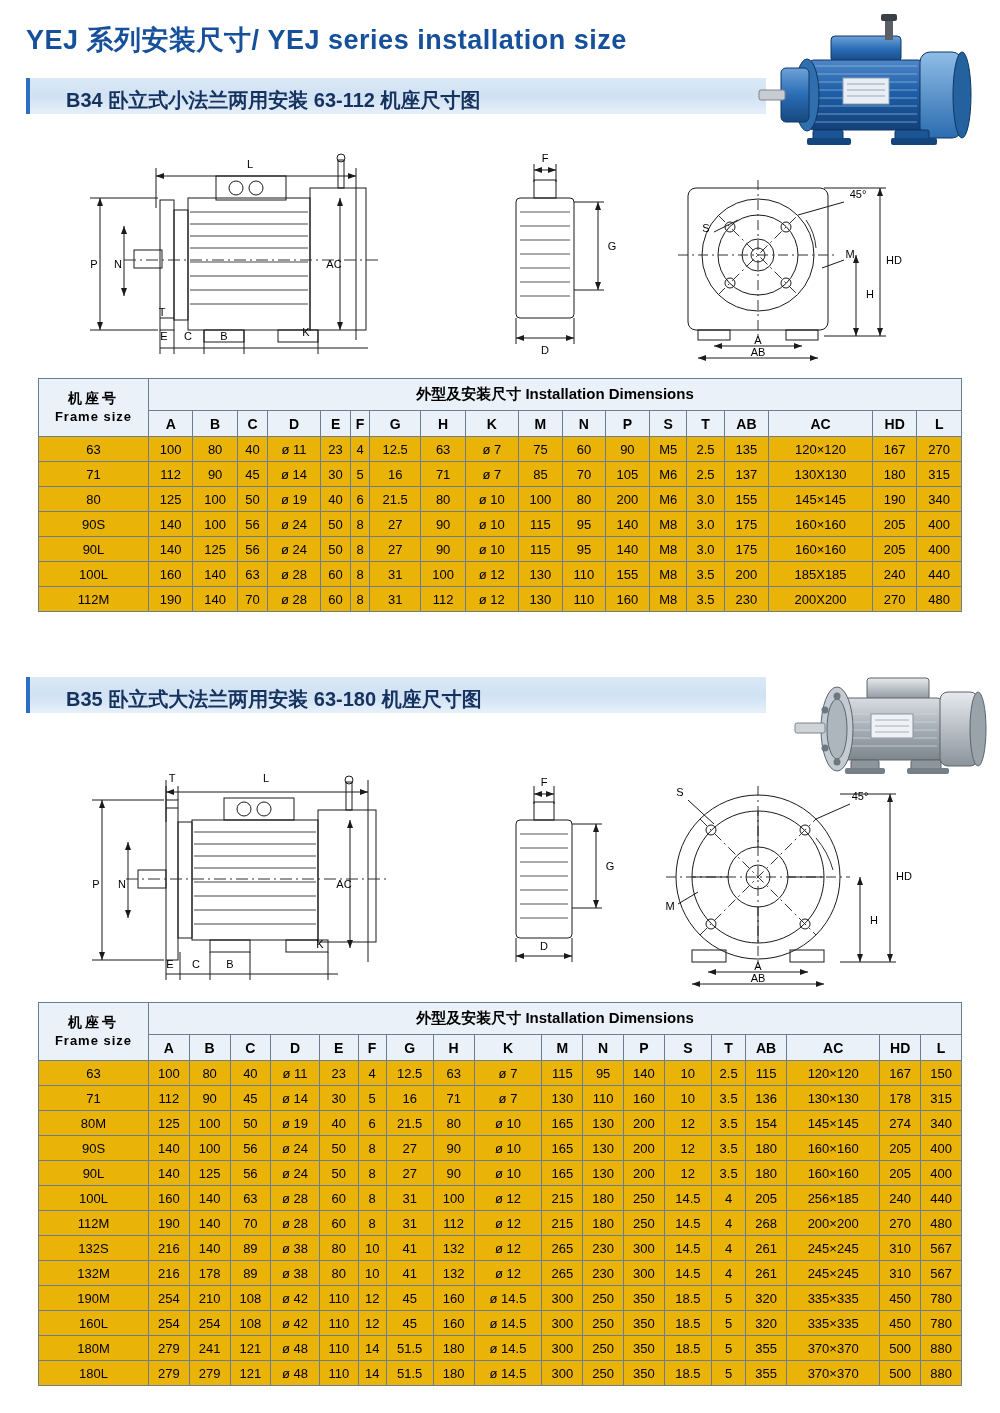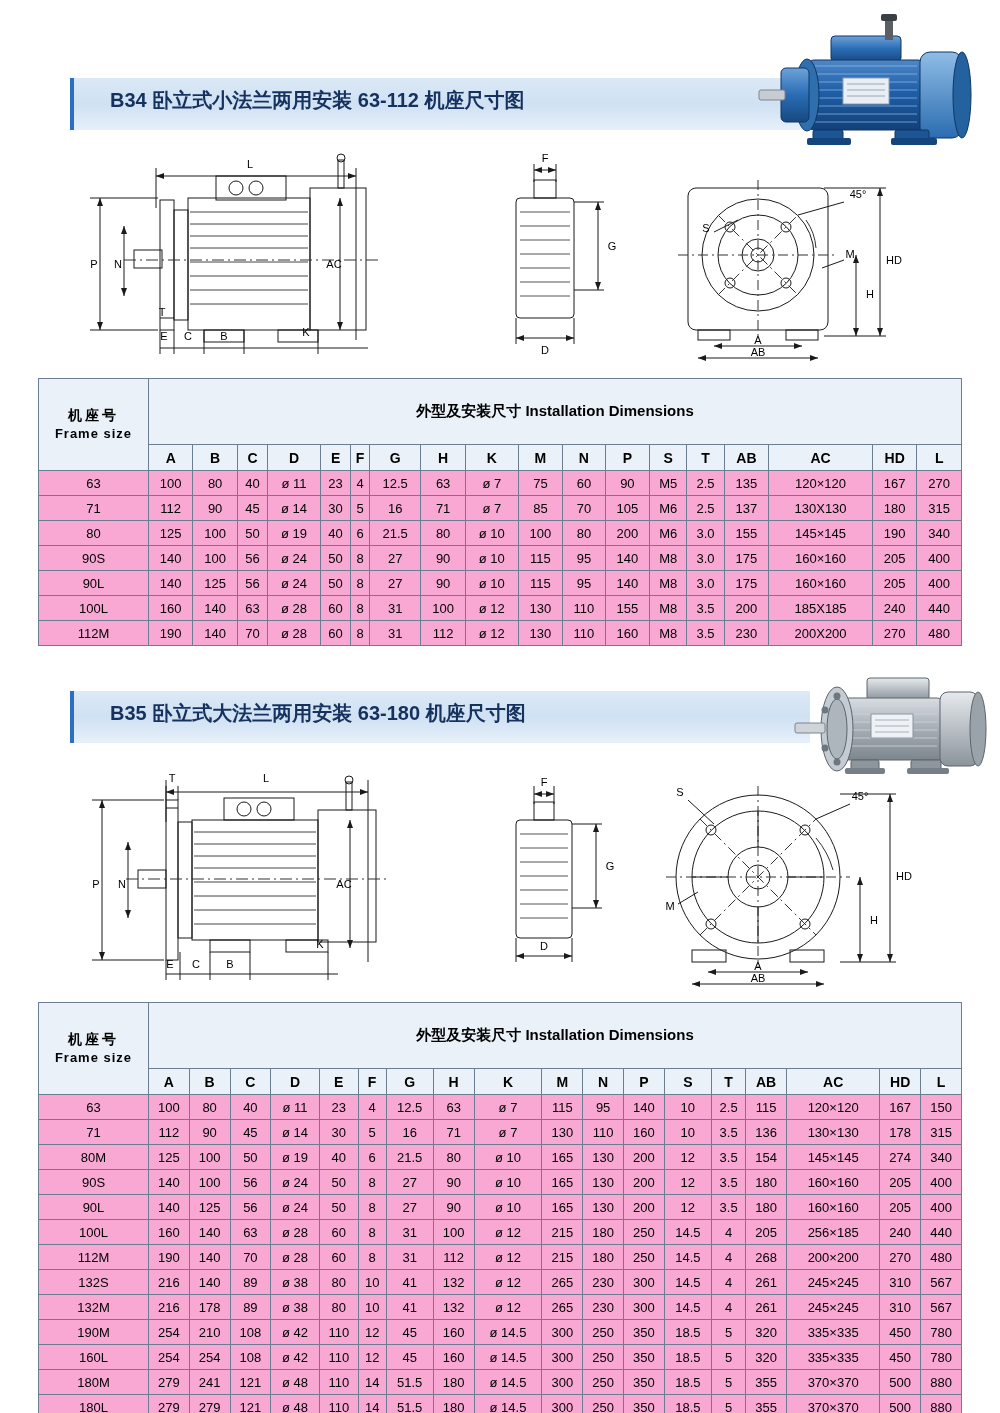--- a/index.html
+++ b/index.html
@@ -21,24 +21,23 @@
     color: #16509b;
     letter-spacing: 0.5px;
     white-space: nowrap;
   }
 
   
   .sec-bar {
     position: absolute;
     left: 26px;
     width: 740px;
-    height: 52px;
+    height: 36px;
     background: linear-gradient(to bottom, #dce9f6 0%, #cfe1f3 50%, #e6f0fa 100%);
     border-left: 4px solid #2a6fc0;
-    margin-left: 44px;
   }
   .sec-bar .sec-text {
     position: absolute;
     left: 36px; top: 9px;
     font-size: 20px;
     font-weight: bold;
     color: #15315e;
     white-space: nowrap;
   }
 
@@ -49,21 +48,21 @@
   
   .drawing { position: absolute; }
   .drawing svg { display: block; }
 
   
   table.dim {
     position: absolute;
     border-collapse: collapse;
     font-size: 12.5px;
     color: #000;
-    background: #f9a8d4;
+    background: #eab308;
   }
   table.dim th, table.dim td {
     border: 1px solid #6b7d92;
     text-align: center;
     padding: 0;
     font-weight: normal;
     white-space: nowrap;
   }
   table.dim thead th {
     background: #eaf1f8;
@@ -73,34 +72,35 @@
   table.dim .framehead {
     width: 110px;
     line-height: 1.35;
     font-size: 14px;
     padding: 4px 2px;
   }
   table.dim .framehead .cn { display:block; letter-spacing: 3px; }
   table.dim .framehead .en { display:block; letter-spacing: 1px; font-size: 13px;}
   table.dim .grouphead {
     font-size: 15px;
-    padding: 23px 0;
+    padding: 6px 0;
     margin-top: 14px;
   }
   table.dim .colhead { height: 26px; font-size: 14px; font-weight: bold; }
   table.dim tbody td { height: 25px; font-size: 13px; }
   table.dim tbody td.frame { font-weight: normal; }
   .t1 { left: 38px; top: 378px; width: 924px; }
   .t2 { left: 38px; top: 1002px; width: 924px; }
 </style>
 </head>
 <body>
 
 <div class="page">
 
+  <div class="main-title">YEJ 系列安装尺寸/ YEJ series installation size</div>
 
   <div class="sec-bar" style="top:78px;">
     <div class="sec-text">B34 卧立式小法兰两用安装 63-112 机座尺寸图</div>
   </div>
 
   <div class="photo" style="left:735px; top:10px;">
     <svg width="255" height="160" viewBox="0 0 255 160">
       <defs>
         <linearGradient id="blu1" x1="0" y1="0" x2="0" y2="1">
           <stop offset="0%" stop-color="#4e86c8"></stop>
@@ -505,21 +505,21 @@
           <td>M8</td>
           <td>3.5</td>
           <td>230</td>
           <td>200X200</td>
           <td>270</td>
           <td>480</td>
         </tr>
       </tbody>
   </table>
 
-  <div class="sec-bar" style="top:691px;">
+  <div class="sec-bar" style="top:677px;">
     <div class="sec-text">B35 卧立式大法兰两用安装 63-180 机座尺寸图</div>
   </div>
 
   <div class="photo" style="left:775px; top:660px;">
     <svg width="215" height="130" viewBox="0 0 215 130">
       <defs>
         <linearGradient id="gry1" x1="0" y1="0" x2="0" y2="1">
           <stop offset="0%" stop-color="#d9dde2"></stop>
             <stop offset="45%" stop-color="#a9b1b9"></stop>
             <stop offset="100%" stop-color="#7d858d"></stop>

